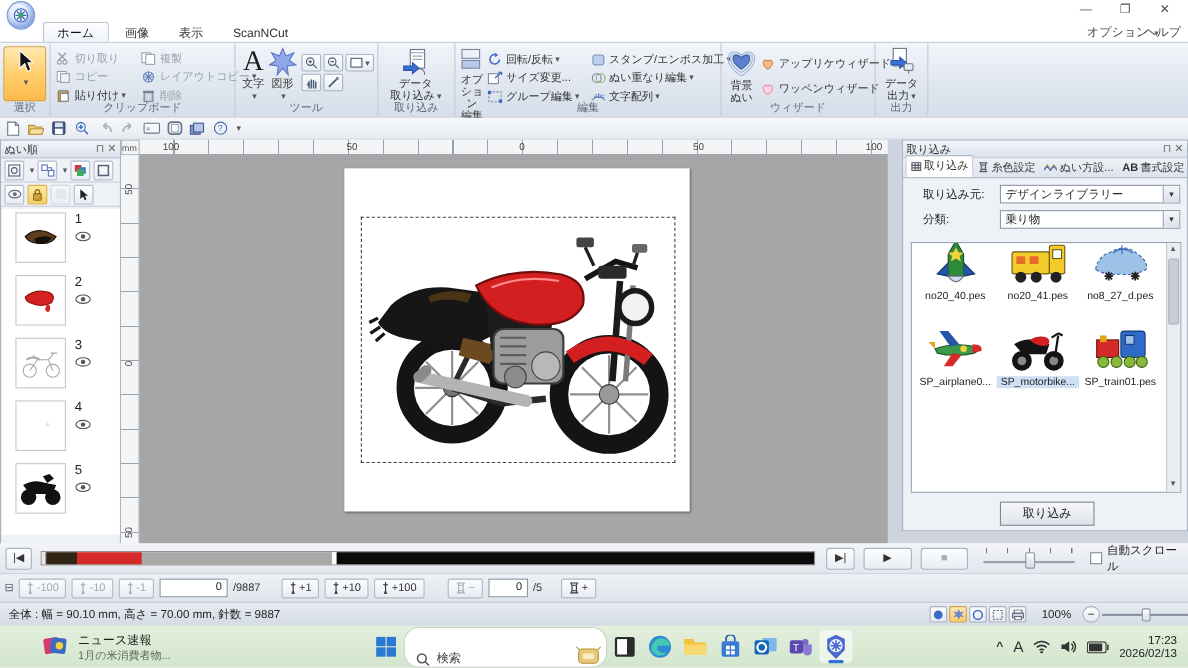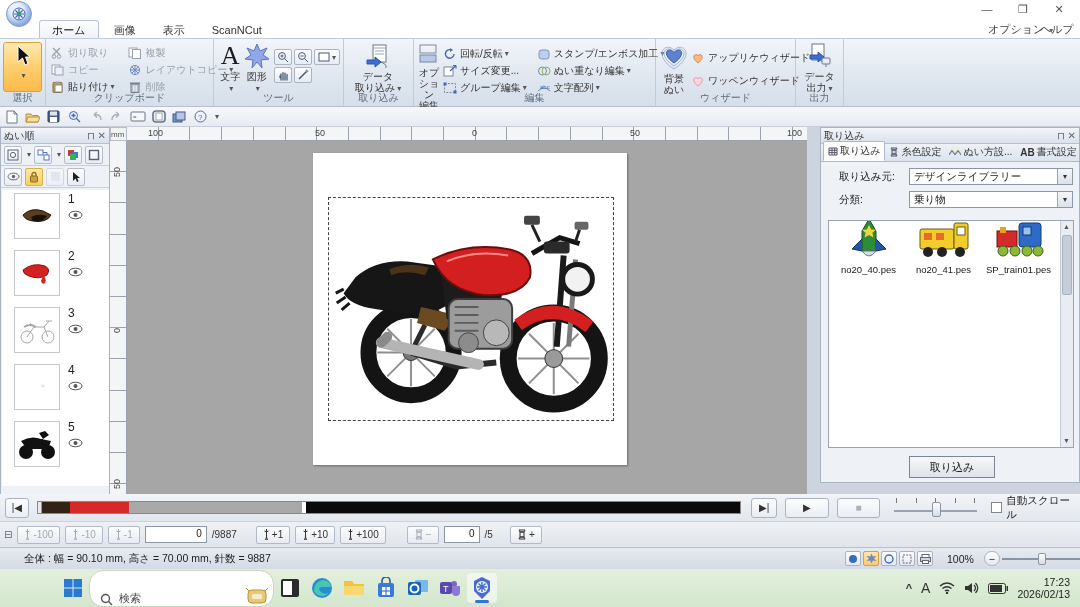--- a/index.html
+++ b/index.html
@@ -84,21 +84,21 @@
   .simthumb{position:absolute;left:38px;top:4px;width:9px;height:15px;background:linear-gradient(#fdfdfe,#d7dde6);border:1px solid #8b95a3;border-radius:2px}
   .simticks{position:absolute;left:2px;right:2px;top:0;height:5px;background-image:repeating-linear-gradient(to right,#777 0 1px,transparent 1px 19.5px)}
   .chk{width:11px;height:11px;border:1px solid #7d8794;background:#fff;margin:0 4px 0 14px}
   
   #ctrlrow{left:0;top:521px;width:1080px;height:26px;background:linear-gradient(#eef1f5,#e0e5ec);border-top:1px solid #cdd3dc;display:flex;align-items:center;gap:5px;padding-left:4px}
   .cbtn{height:18px;padding:0 6px;border:1px solid #b2bac6;border-radius:2px;background:linear-gradient(#fcfdfe,#e7ebf1);display:flex;align-items:center;font-size:10px;color:#333;gap:2px}
   .cbtn.off{color:#a3aab4}
   .cfield{height:17px;border:1px solid #8c96a4;background:#fff;text-align:right;padding:1px 4px;font-size:10px;width:62px}
   .ctot{font-size:10px;color:#333}
   
-  #statusbar{left:0;top:547px;width:1080px;height:22px;background:linear-gradient(#e7ebf1,#d4dbe5);border-top:1px solid #b9c1cd;display:flex;align-items:center;padding-left:24px;font-size:10.5px;color:#222}
+  #statusbar{left:0;top:547px;width:1080px;height:22px;background:linear-gradient(#e7ebf1,#d4dbe5);border-top:1px solid #b9c1cd;display:flex;align-items:center;padding-left:8px;font-size:10.5px;color:#222}
   .zbtn{width:16px;height:15px;border:1px solid #aab3c0;border-radius:2px;background:linear-gradient(#fdfdfe,#e4e9f0);display:flex;align-items:center;justify-content:center;margin-left:2px}
   .zbtn.on{background:linear-gradient(#ffe9b0,#fdc96a);border-color:#d3a143}
   
   #taskbar{left:0;top:569px;width:1080px;height:38px;background:linear-gradient(#e3efdd,#d3e6cd);display:flex;align-items:center}
   #newswidget{display:flex;align-items:center;gap:7px;margin-left:38px;width:240px}
   .newstitle{font-size:11px;color:#1b1b1b}
   .newssub{font-size:10px;color:#5c6b5c}
   #searchpill{display:flex;align-items:flex-end;width:185px;height:37px;background:#fff;border:1px solid #c9d6c6;border-radius:14px;padding:0 4px 0 10px;gap:6px;color:#444}
   .tbicon{width:30px;height:30px;display:flex;align-items:center;justify-content:center;border-radius:4px;margin:0 1px}
   .tbicon.active{background:rgba(255,255,255,.55);position:relative}
@@ -723,20 +723,62 @@
                 <rect x="20" y="14" width="8" height="7" fill="#e86a2a"></rect>
                 <circle cx="12" cy="33" r="5" fill="#222"></circle>
                 <circle cx="26" cy="33" r="5" fill="#222"></circle>
                 <circle cx="44" cy="33" r="5" fill="#222"></circle>
               </svg>
             </div>
           <div class="libname">no20_41.pes</div>
         </div>
         <div class="lib">
           <div class="libimg">
+              <svg width="58" height="46" viewBox="0 0 58 46">
+                <path d="M6 30 Q8 18 20 14 Q34 6 44 16 Q54 22 52 30 Q40 36 29 34 Q16 36 6 30Z" fill="#9cc2e8" stroke="#3a66b0" stroke-dasharray="3 2"></path>
+                <path d="M22 15 Q30 8 40 15" fill="none" stroke="#3a66b0"></path>
+                <line x1="30" y1="8" x2="30" y2="16" stroke="#3a66b0"></line>
+                <path d="M14 36 l8 0 m-4 -4 l0 8 m-3 -7 l6 6 m0 -6 l-6 6" stroke="#222" stroke-width="1.6"></path>
+                <path d="M38 36 l8 0 m-4 -4 l0 8 m-3 -7 l6 6 m0 -6 l-6 6" stroke="#222" stroke-width="1.6"></path>
+              </svg>
+            </div>
+          <div class="libname">no8_27_d.pes</div>
+        </div>
+        <div class="lib">
+          <div class="libimg">
+              <svg width="58" height="46" viewBox="0 0 58 46">
+                <path d="M10 24 Q28 18 46 22 Q52 24 46 28 Q28 32 12 28Z" fill="#3a9a4a" stroke="#1c5a28"></path>
+                <path d="M44 20 Q54 20 52 26 L44 28Z" fill="#d42a2a"></path>
+                <path d="M24 22 L14 8 L22 8 L32 20Z" fill="#2456a8"></path>
+                <path d="M26 28 L18 40 L26 40 L34 30Z" fill="#d42a2a"></path>
+                <path d="M10 24 L4 18 L10 18Z" fill="#e8a21a"></path>
+                <circle cx="36" cy="24" r="3" fill="#f2d43a"></circle>
+              </svg>
+            </div>
+          <div class="libname">SP_airplane0...</div>
+        </div>
+        <div class="lib">
+          <div class="libimg">
+              <svg width="56" height="42" viewBox="0 0 56 42">
+                <g fill="#141414">
+                  <circle cx="13" cy="31" r="9"></circle>
+                  <circle cx="42" cy="31" r="9"></circle>
+                </g>
+                <circle cx="13" cy="31" r="4" fill="#888"></circle>
+                <circle cx="42" cy="31" r="4" fill="#888"></circle>
+                <path d="M6 16 Q16 9 28 13 L38 16 L35 25 L14 25Z" fill="#141414"></path>
+                <path d="M20 12 Q28 7 36 10 Q40 13 36 17 Q28 19 20 12Z" fill="#d31f1f"></path>
+                <path d="M40 10 L46 6 M46 6 L50 8" stroke="#141414" stroke-width="2" fill="none"></path>
+                <line x1="46" y1="8" x2="43" y2="28" stroke="#141414" stroke-width="2"></line>
+              </svg>
+            </div>
+          <div class="libname" style="background:#cfe0f4">SP_motorbike...</div>
+        </div>
+        <div class="lib">
+          <div class="libimg">
               <svg width="56" height="44" viewBox="0 0 56 44">
                 <rect x="28" y="6" width="22" height="24" rx="3" fill="#2e6ac8" stroke="#143a78"></rect>
                 <rect x="32" y="10" width="8" height="8" fill="#9cc2e8" stroke="#143a78"></rect>
                 <rect x="6" y="14" width="20" height="16" fill="#d42a2a" stroke="#701010"></rect>
                 <rect x="9" y="10" width="6" height="6" fill="#e8a21a"></rect>
                 <circle cx="12" cy="34" r="5" fill="#8ab83a" stroke="#3c6414"></circle>
                 <circle cx="24" cy="34" r="5" fill="#8ab83a" stroke="#3c6414"></circle>
                 <circle cx="36" cy="34" r="5" fill="#8ab83a" stroke="#3c6414"></circle>
                 <circle cx="47" cy="34" r="5" fill="#8ab83a" stroke="#3c6414"></circle>
               </svg>
@@ -865,20 +907,31 @@
     <span style="margin:0 8px 0 14px">100%</span>
     <span class="zbtn" style="border-radius:8px">−</span>
     <span style="display:inline-block;width:80px;height:2px;background:#8a93a2;margin:0 2px;position:relative">
         <span style="position:absolute;left:36px;top:-5px;width:8px;height:12px;background:linear-gradient(#fdfdfe,#d7dde6);border:1px solid #8b95a3;border-radius:2px"></span>
       </span>
 
   </span>
 </div>
 
 <div id="taskbar" class="abs">
+  <div id="newswidget">
+    <svg width="26" height="24" viewBox="0 0 26 24">
+        <rect x="2" y="4" width="14" height="14" rx="2" fill="#d43a6a" transform="rotate(-8 9 11)"></rect>
+        <rect x="8" y="4" width="14" height="14" rx="2" fill="#3a6ac8" transform="rotate(6 15 11)"></rect>
+        <circle cx="16" cy="11" r="3.4" fill="#f2d43a"></circle>
+      </svg>
+    <div>
+      <div class="newstitle">ニュース速報</div>
+      <div class="newssub">1月の米消費者物...</div>
+    </div>
+  </div>
   <div style="margin-left:58px" class="tbicon">
     <svg width="20" height="20" viewBox="0 0 20 20">
         <rect x="1" y="1" width="8.5" height="8.5" fill="#2a7ad4"></rect>
         <rect x="10.5" y="1" width="8.5" height="8.5" fill="#2a7ad4"></rect>
         <rect x="1" y="10.5" width="8.5" height="8.5" fill="#2a7ad4"></rect>
         <rect x="10.5" y="10.5" width="8.5" height="8.5" fill="#2a7ad4"></rect>
       </svg>
   </div>
   <div id="searchpill">
     <svg width="13" height="13" viewBox="0 0 13 13">

